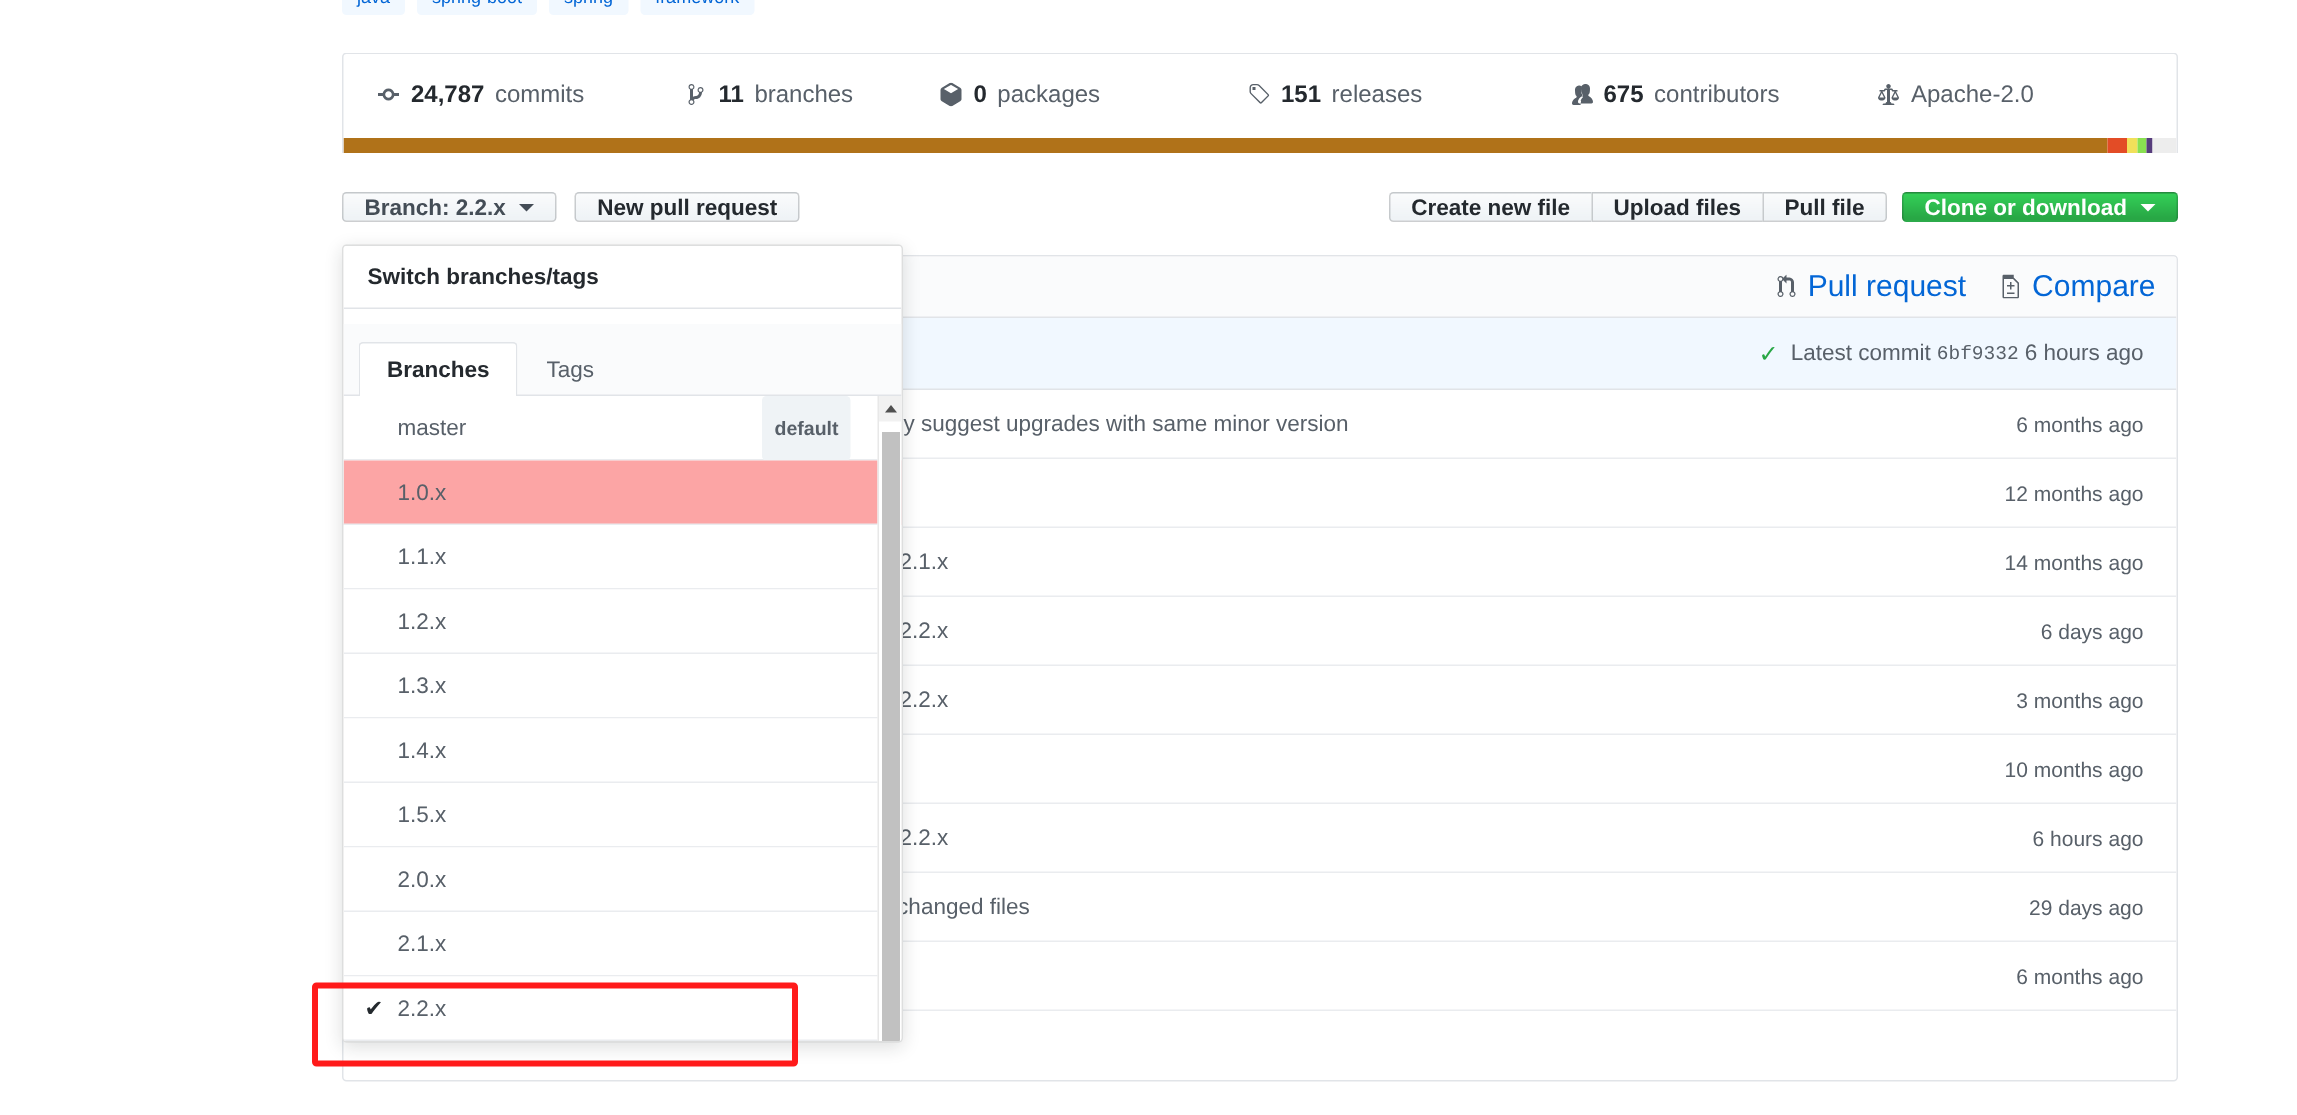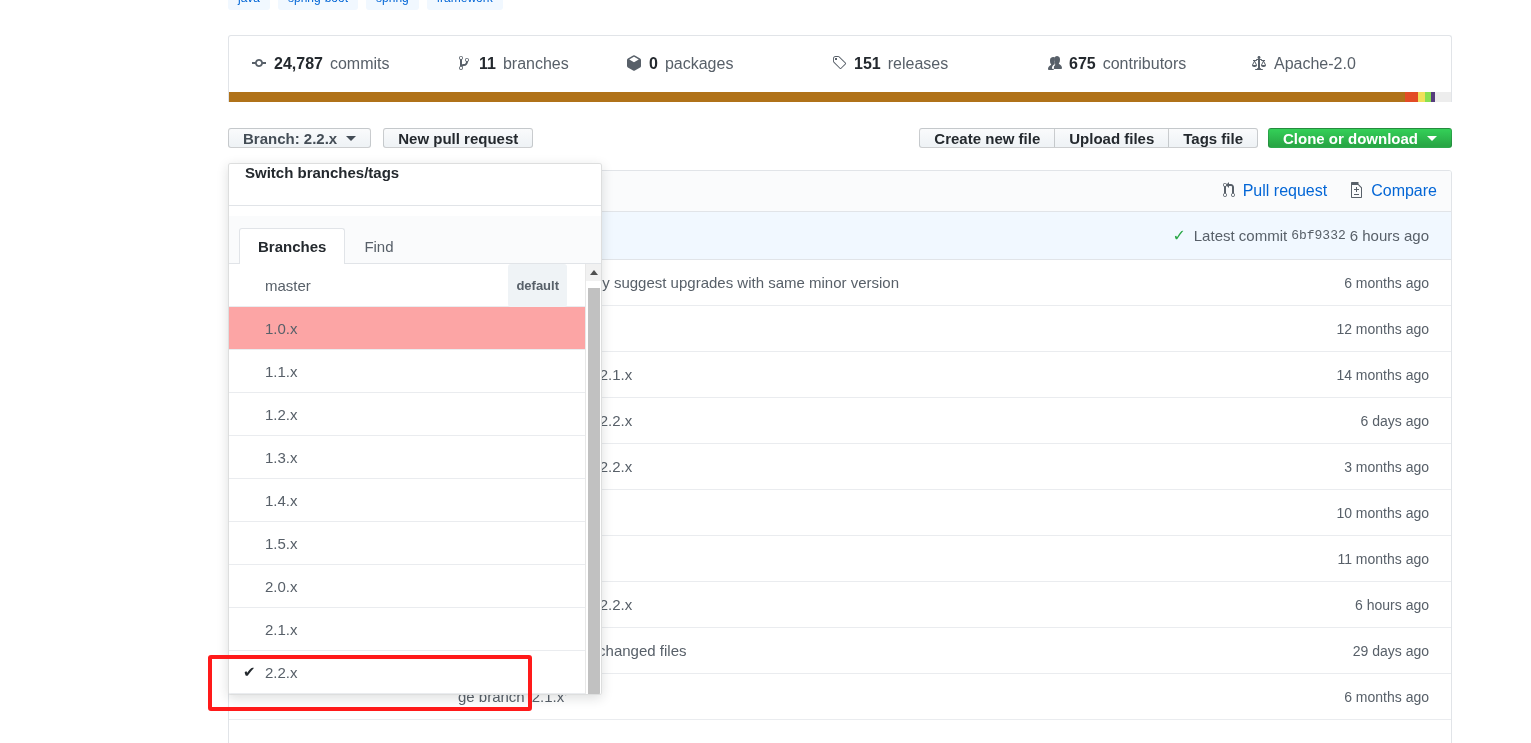--- a/index.html
+++ b/index.html
@@ -145,24 +145,24 @@
     display: flex;
     align-items: center;
     justify-content: flex-end;
     padding: 0 14px;
     background: #fafbfc;
     border-bottom: 1px solid #e1e4e8;
     gap: 22px;
   }
   .branch-action {
     display: inline-flex;
-    align-items: flex-start;
+    align-items: center;
     gap: 6px;
     color: #0366d6;
-    font-size: 16px;
+    font-size: 20px;
     cursor: pointer;
   }
   .branch-action .icon { color: #586069; display: inline-flex; }
 
   .latest-commit-row {
     height: 48px;
     background: #f1f8ff;
     border-bottom: 1px solid #e1e4e8;
     display: flex;
     align-items: center;
@@ -215,20 +215,21 @@
     background: #fff;
     border: 1px solid rgba(27,31,35,.15);
     border-radius: 3px;
     box-shadow: 0 3px 12px rgba(27,31,35,.15);
     z-index: 40;
     overflow: hidden;
   }
   .dd-header {
     height: 42px;
     display: flex;
+    align-items: center;
     padding: 0 16px;
     border-bottom: 1px solid #e1e4e8;
     background: #fff;
   }
   .dd-title { font-size: 15px; font-weight: 600; color: #24292e; }
   .dd-filter-wrap { padding: 9px 12px 0 12px; }
   .dd-filter {
     width: 100%;
     height: 42px;
     border: 1px solid #0366d6;
@@ -429,21 +430,21 @@
   <button class="btn btn-branch">
     <span>Branch: 2.2.x</span>
     <span class="caret"></span>
   </button>
   <button class="btn btn-plain" style="margin-left:12px">New pull request</button>
 
   <div class="toolbar-right">
     <div class="btn-group">
       <button class="btn btn-plain">Create new file</button>
       <button class="btn btn-plain">Upload files</button>
-      <button class="btn btn-plain">Tags file</button>
+      <button class="btn btn-plain">Pull file</button>
     </div>
     <button class="btn btn-green">
       <span>Clone or download</span>
       <span class="caret"></span>
     </button>
   </div>
 </div>
 
 <div class="file-panel">
   <div class="branch-action-row">
@@ -498,25 +499,20 @@
         <span class="file-msg">ge branch '2.1.x' into 2.2.x</span>
         <span class="file-age">3 months ago</span>
       </div>
       <div class="file-row">
         <span class="file-name"></span>
         <span class="file-msg">ge branch '2.1.x'</span>
         <span class="file-age">10 months ago</span>
       </div>
       <div class="file-row">
         <span class="file-name"></span>
-        <span class="file-msg">ge branch '2.1.x'</span>
-        <span class="file-age">11 months ago</span>
-      </div>
-      <div class="file-row">
-        <span class="file-name"></span>
         <span class="file-msg">ge branch '2.1.x' into 2.2.x</span>
         <span class="file-age">6 hours ago</span>
       </div>
       <div class="file-row">
         <span class="file-name"></span>
         <span class="file-msg">ate copyright year of changed files</span>
         <span class="file-age">29 days ago</span>
       </div>
       <div class="file-row">
         <span class="file-name"></span>
@@ -532,21 +528,21 @@
 </div>
 
 <div class="branch-dropdown">
   <div class="dd-header">
     <span class="dd-title">Switch branches/tags</span>
   </div>
 
 
   <div class="dd-tabs" id="dd-tabs">
       <div class="dd-tab active">Branches</div>
-      <div class="dd-tab">Find</div>
+      <div class="dd-tab">Tags</div>
     </div>
 
   <div class="dd-list">
     <div id="dd-items">
         <div class="dd-item">
           <span class="dd-label">master</span>
           <span class="dd-default-badge">default</span>
         </div>
         <div class="dd-item hovered">
           <span class="dd-label">1.0.x</span>

